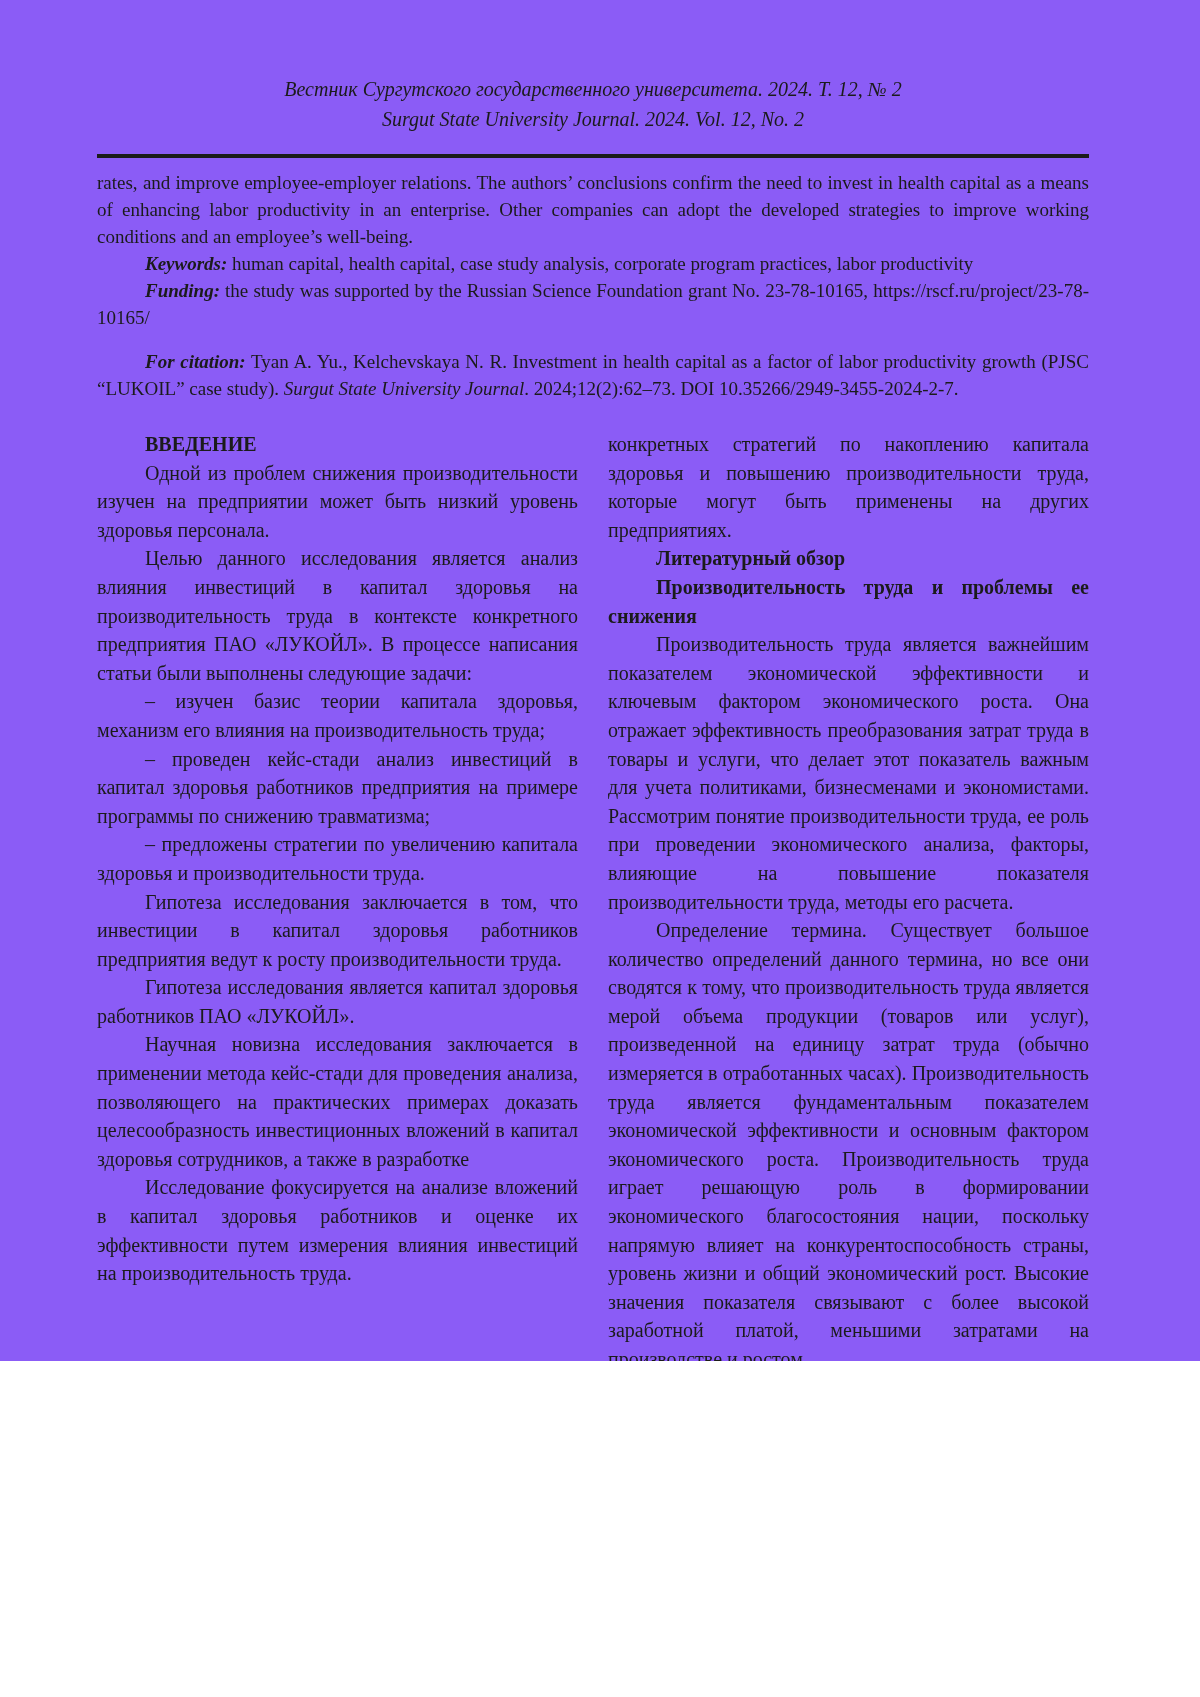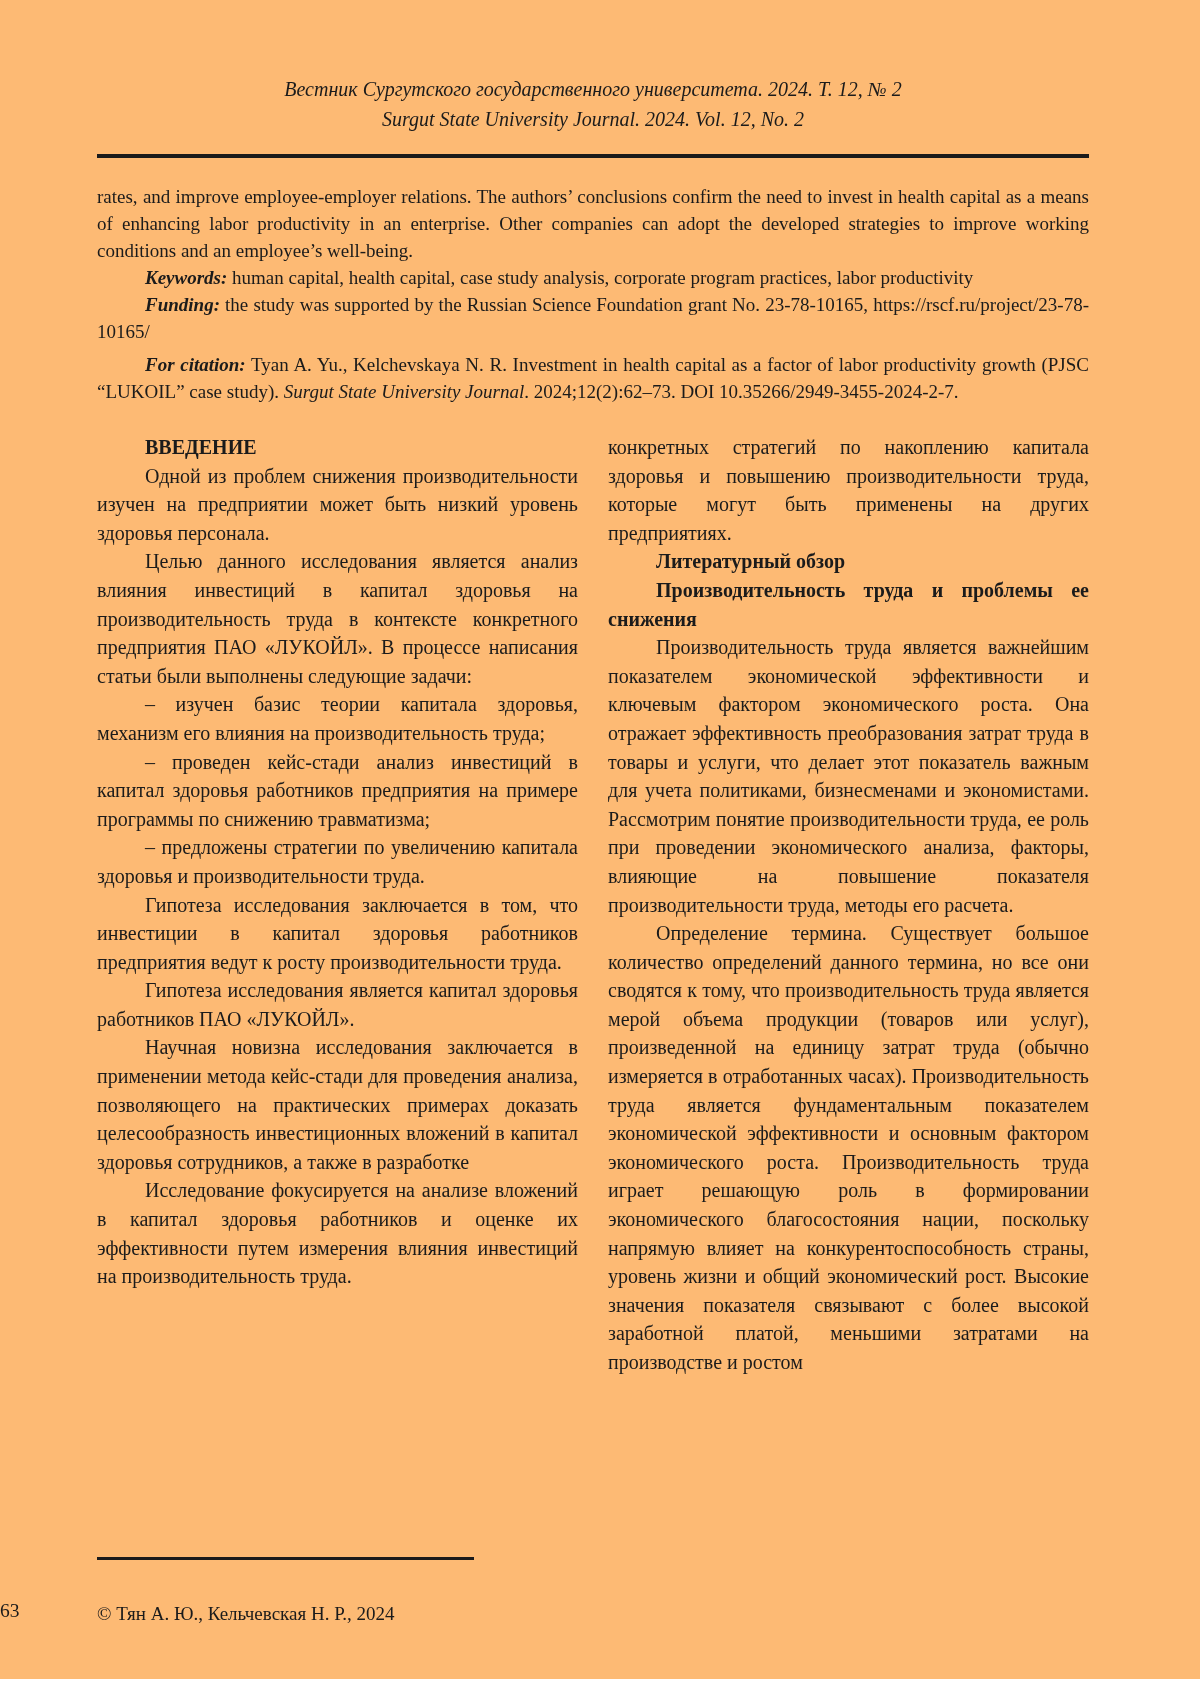--- a/index.html
+++ b/index.html
@@ -3,22 +3,22 @@
 <meta charset="utf-8">
 <style>
   html, body {
     margin: 0;
     padding: 0;
     background: #ffffff;
   }
   .sheet {
     position: relative;
     width: 1200px;
-    height: 1679px;
-    background: #fdba74;
+    height: 1361px;
+    background: #8b5cf6;
     color: #1b1b1b;
     font-family: "Liberation Serif", "DejaVu Serif", serif;
     overflow: hidden;
   }
   .content {
     position: absolute;
     left: 97px;
     top: 0;
     width: 992px;
   }
@@ -31,28 +31,28 @@
     line-height: 30px;
     white-space: nowrap;
   }
   .top-rule {
     margin-top: 20px;
     border: 0;
     border-top: 4px solid #1b1b1b;
     height: 0;
   }
   
-  .abstract { margin-top: 25px; }
+  .abstract { margin-top: 11px; }
   .abstract p, .citation p {
     margin: 0;
     font-size: 19px;
     line-height: 27px;
     text-align: justify;
   }
-  .citation { margin-top: 6px; }
+  .citation { margin-top: 17px; }
   .indent { text-indent: 48px; }
   .no-indent { text-indent: 0; }
   .bi { font-weight: bold; font-style: italic; }
   .it { font-style: italic; }
   
   .columns {
     display: flex;
     gap: 30px;
     margin-top: 28px;
     max-height: 1072px;

